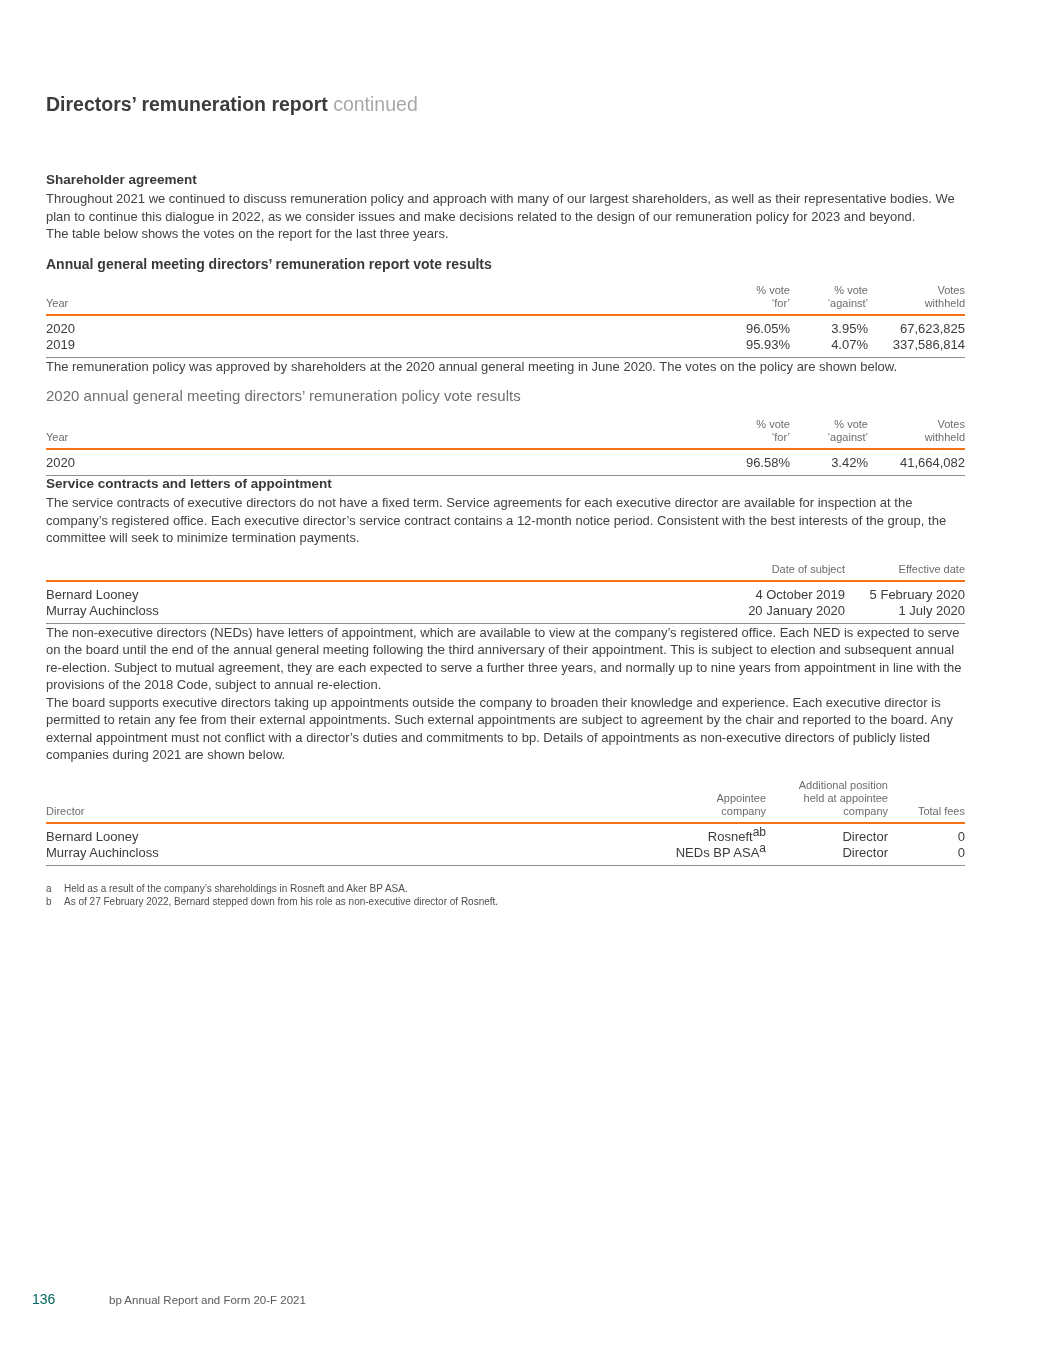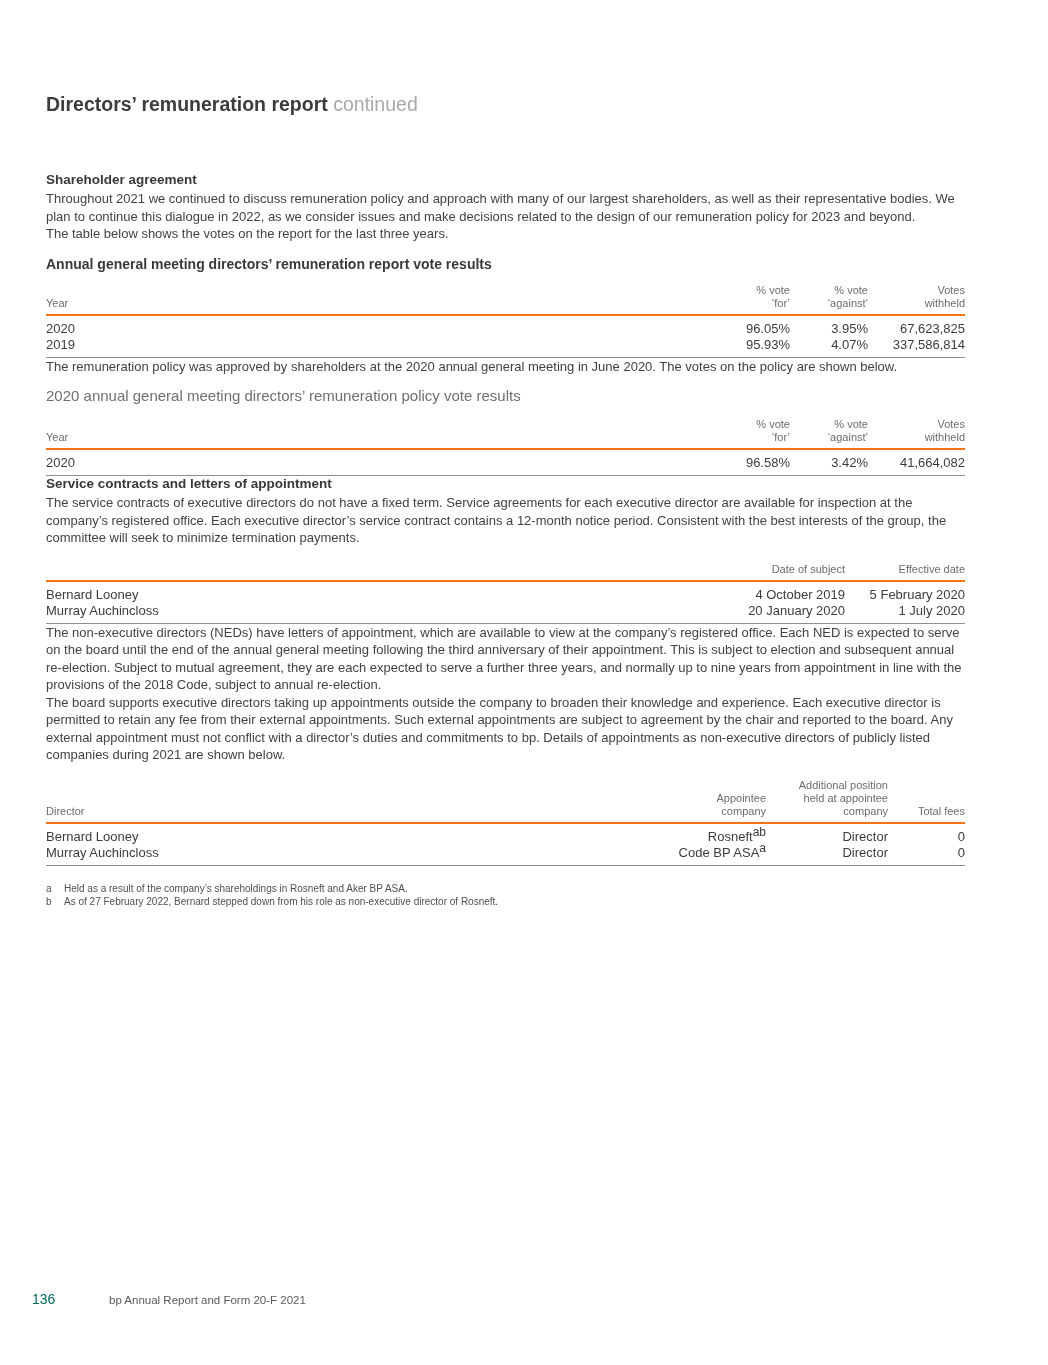--- a/index.html
+++ b/index.html
@@ -194,21 +194,21 @@
     </thead>
     <tbody>
       <tr>
         <td class="left">Bernard Looney</td>
         <td><span>Rosneft</span><sup class="fn">ab</sup></td>
         <td>Director</td>
         <td>0</td>
       </tr>
       <tr>
         <td class="left">Murray Auchincloss</td>
-        <td><span>Code BP ASA</span><sup class="fn">a</sup></td>
+        <td><span>NEDs BP ASA</span><sup class="fn">a</sup></td>
         <td>Director</td>
         <td>0</td>
       </tr>
     </tbody>
   </table>
 
   <div class="footnotes">
     <div class="footnote">
       <span class="marker">a</span>
       <span>Held as a result of the company’s shareholdings in Rosneft and Aker BP ASA.</span>

